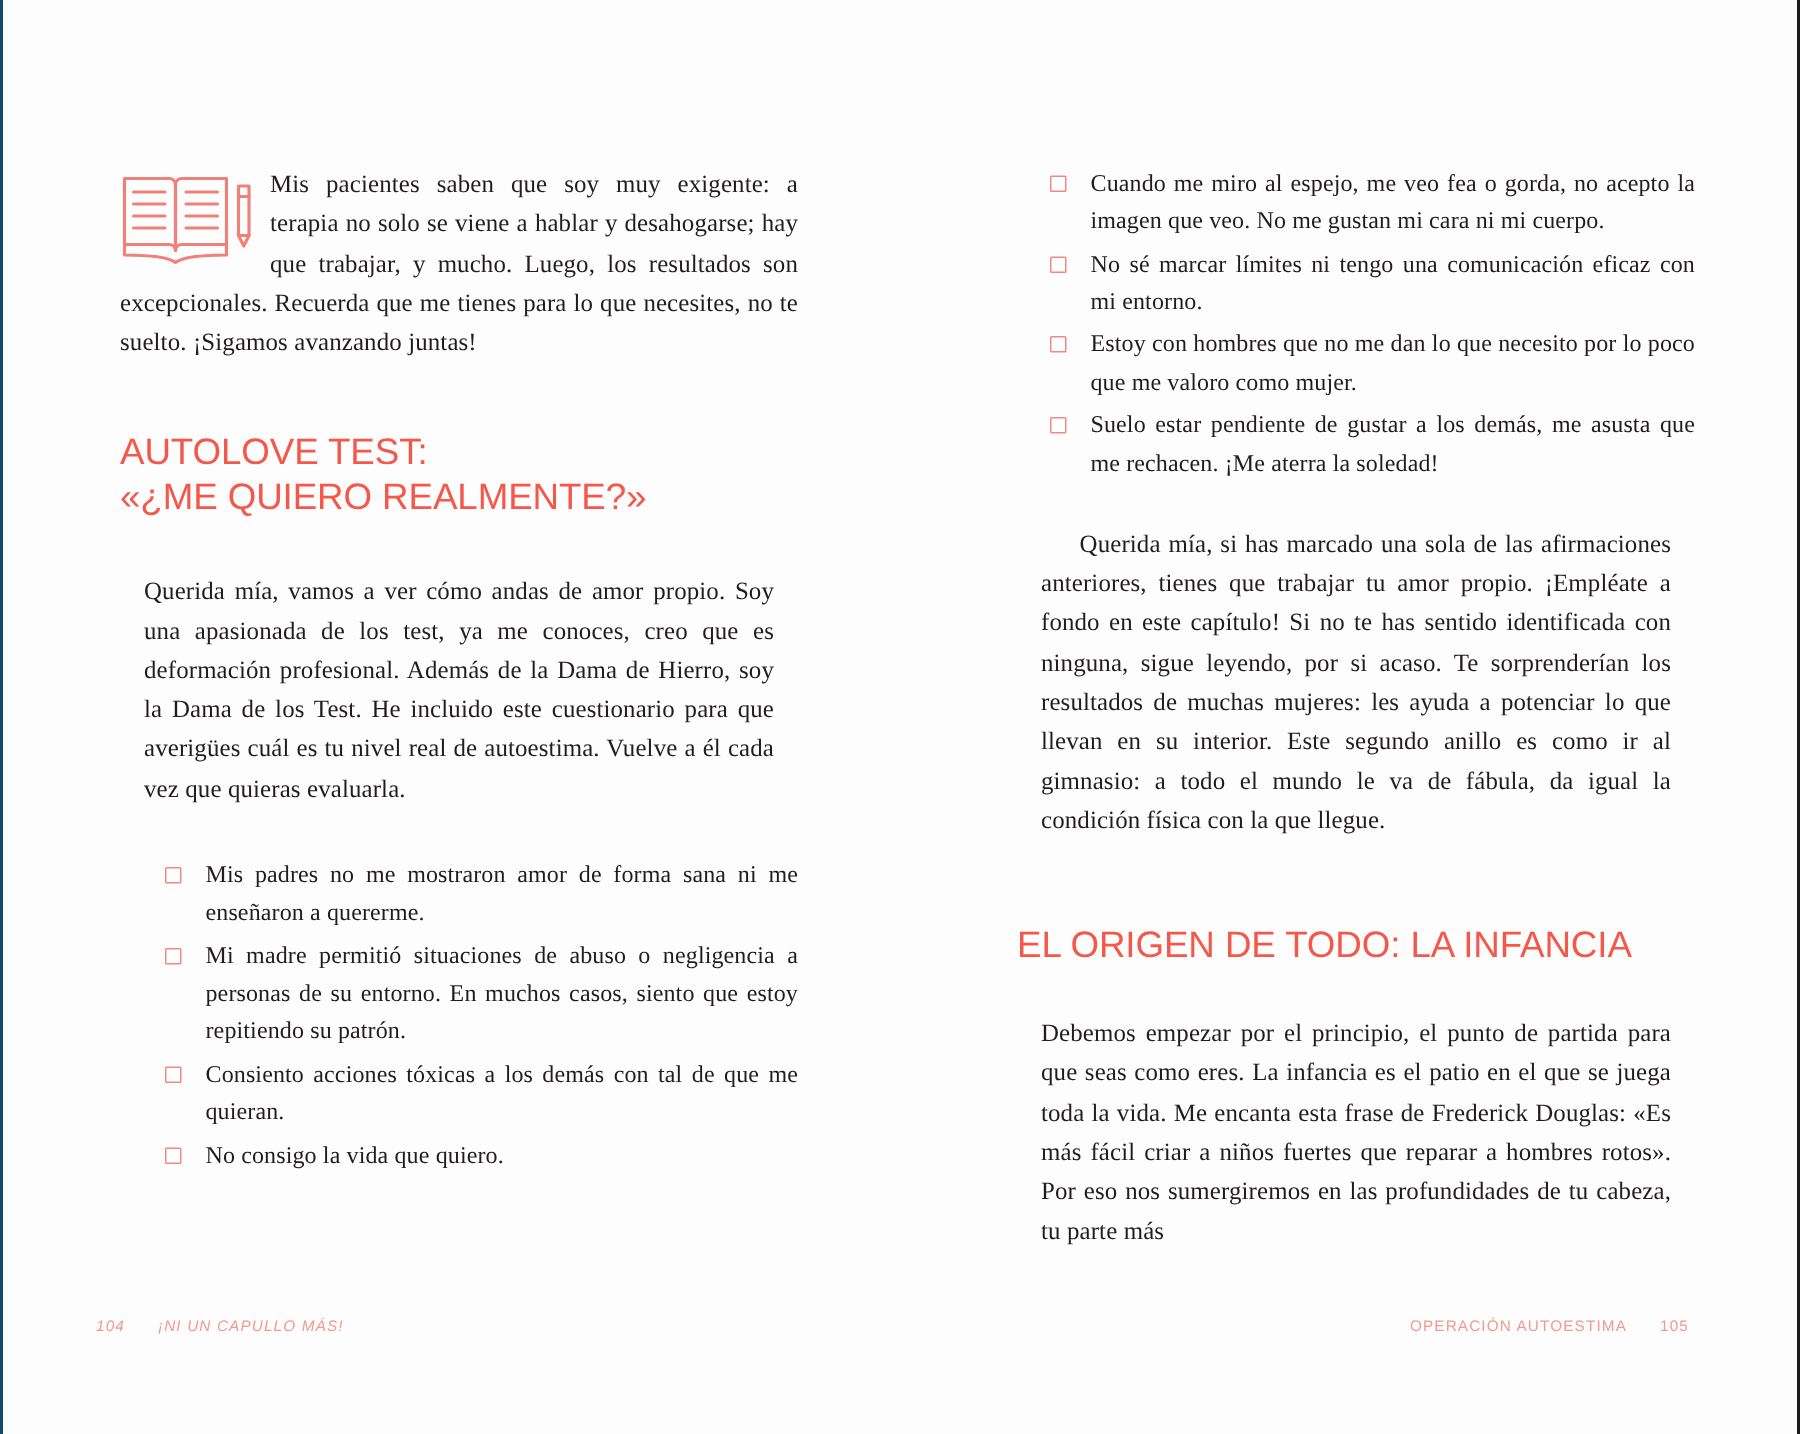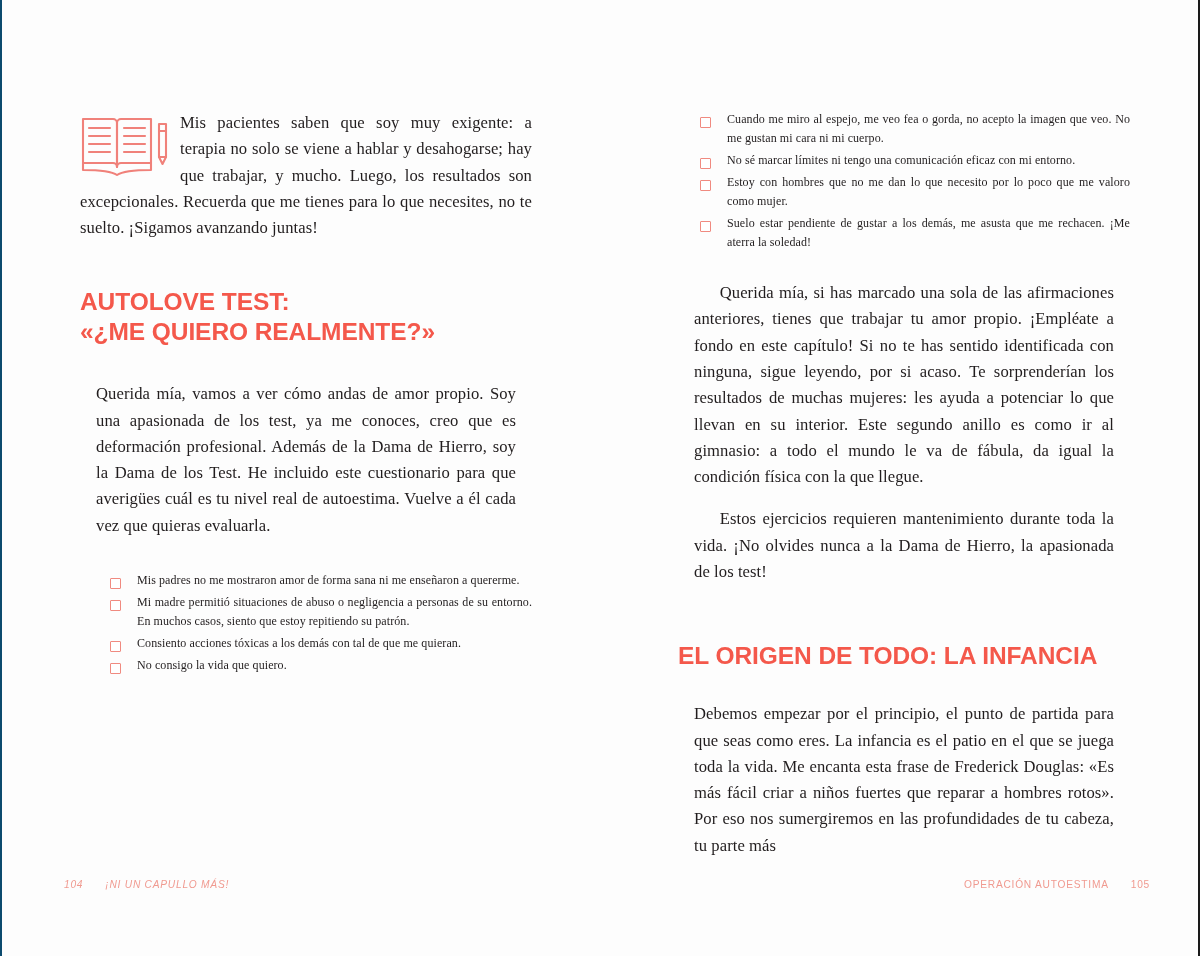--- a/index.html
+++ b/index.html
@@ -67,21 +67,21 @@
   .opening-text {
     font-size: 16.6px;
     line-height: 1.585;
     text-align: justify;
   }
 
   
   .section-head {
     font-family: "Liberation Sans", "DejaVu Sans", sans-serif;
     color: #f4584b;
-    font-weight: 700;
+    font-weight: 400;
     font-size: 24.5px;
     line-height: 1.22;
     letter-spacing: -0.003em;
     margin: 0;
     text-transform: uppercase;
   }
   .head-autolove { margin-top: 46px; margin-bottom: 34px; }
   .head-origen   { margin-top: 56px; margin-bottom: 30px; }
 
   
@@ -90,21 +90,21 @@
     margin: 0;
     padding: 0;
   }
   ul.checklist.left-list  { margin-top: 32px; padding-left: 30px; }
   ul.checklist.right-list { margin-top: 0;   padding-left: 22px; }
 
   ul.checklist li {
     position: relative;
     padding-left: 27px;
     margin-bottom: 3px;
-    font-size: 12px;
+    font-size: 16px;
     line-height: 1.585;
     text-align: justify;
   }
   ul.checklist li .box {
     position: absolute;
     left: 0;
     top: 7px;
     width: 11px;
     height: 11px;
     border: 1.3px solid #f08a80;
@@ -121,21 +121,21 @@
     position: absolute;
     bottom: 66px;
     font-family: "Liberation Sans", "DejaVu Sans", sans-serif;
     font-size: 10.2px;
     letter-spacing: .075em;
     color: #f09a90;
     text-transform: uppercase;
     white-space: nowrap;
   }
   .footer-left  { left: 62px; font-style: italic;  }
-  .footer-right { right: 48px; }
+  .footer-right { right: 72px; }
   .footer .folio { color: #f09a90; }
   .footer .sep-l { display: inline-block; width: 22px; }
   .footer .sep-r { display: inline-block; width: 22px; }
 </style>
 </head>
 <body>
 
 <div class="spread">
 
   <div class="page page-left">
@@ -225,21 +225,20 @@
           <span>Estoy con hombres que no me dan lo que necesito por lo poco que me valoro como mujer.</span>
         </li>
         <li>
           <span class="box"></span>
           <span>Suelo estar pendiente de gustar a los demás, me asusta que me rechacen. ¡Me aterra la soledad!</span>
         </li>
       </ul>
 
       <div class="para-group gap-after-list">
         <p class="indent">Querida mía, si has marcado una sola de las afirmaciones anteriores, tienes que trabajar tu amor propio. ¡Empléate a fondo en este capítulo! Si no te has sentido identificada con ninguna, sigue leyendo, por si acaso. Te sorprenderían los resultados de muchas mujeres: les ayuda a potenciar lo que llevan en su interior. Este segundo anillo es como ir al gimnasio: a todo el mundo le va de fábula, da igual la condición física con la que llegue.</p>
-        <p class="indent">Estos ejercicios requieren mantenimiento durante toda la vida. ¡No olvides nunca a la Dama de Hierro, la apasionada de los test!</p>
       </div>
 
       <h2 class="section-head head-origen">EL ORIGEN DE TODO: LA INFANCIA</h2>
 
       <p>Debemos empezar por el principio, el punto de partida para que seas como eres. La infancia es el patio en el que se juega toda la vida. Me encanta esta frase de Frederick Douglas: «Es más fácil criar a niños fuertes que reparar a hombres rotos». Por eso nos sumergiremos en las profundidades de tu cabeza, tu parte más</p>
 
     </div>
 
     <div class="footer footer-right">
       <span>OPERACIÓN AUTOESTIMA</span><span class="sep-r"></span><span class="folio">105</span>

